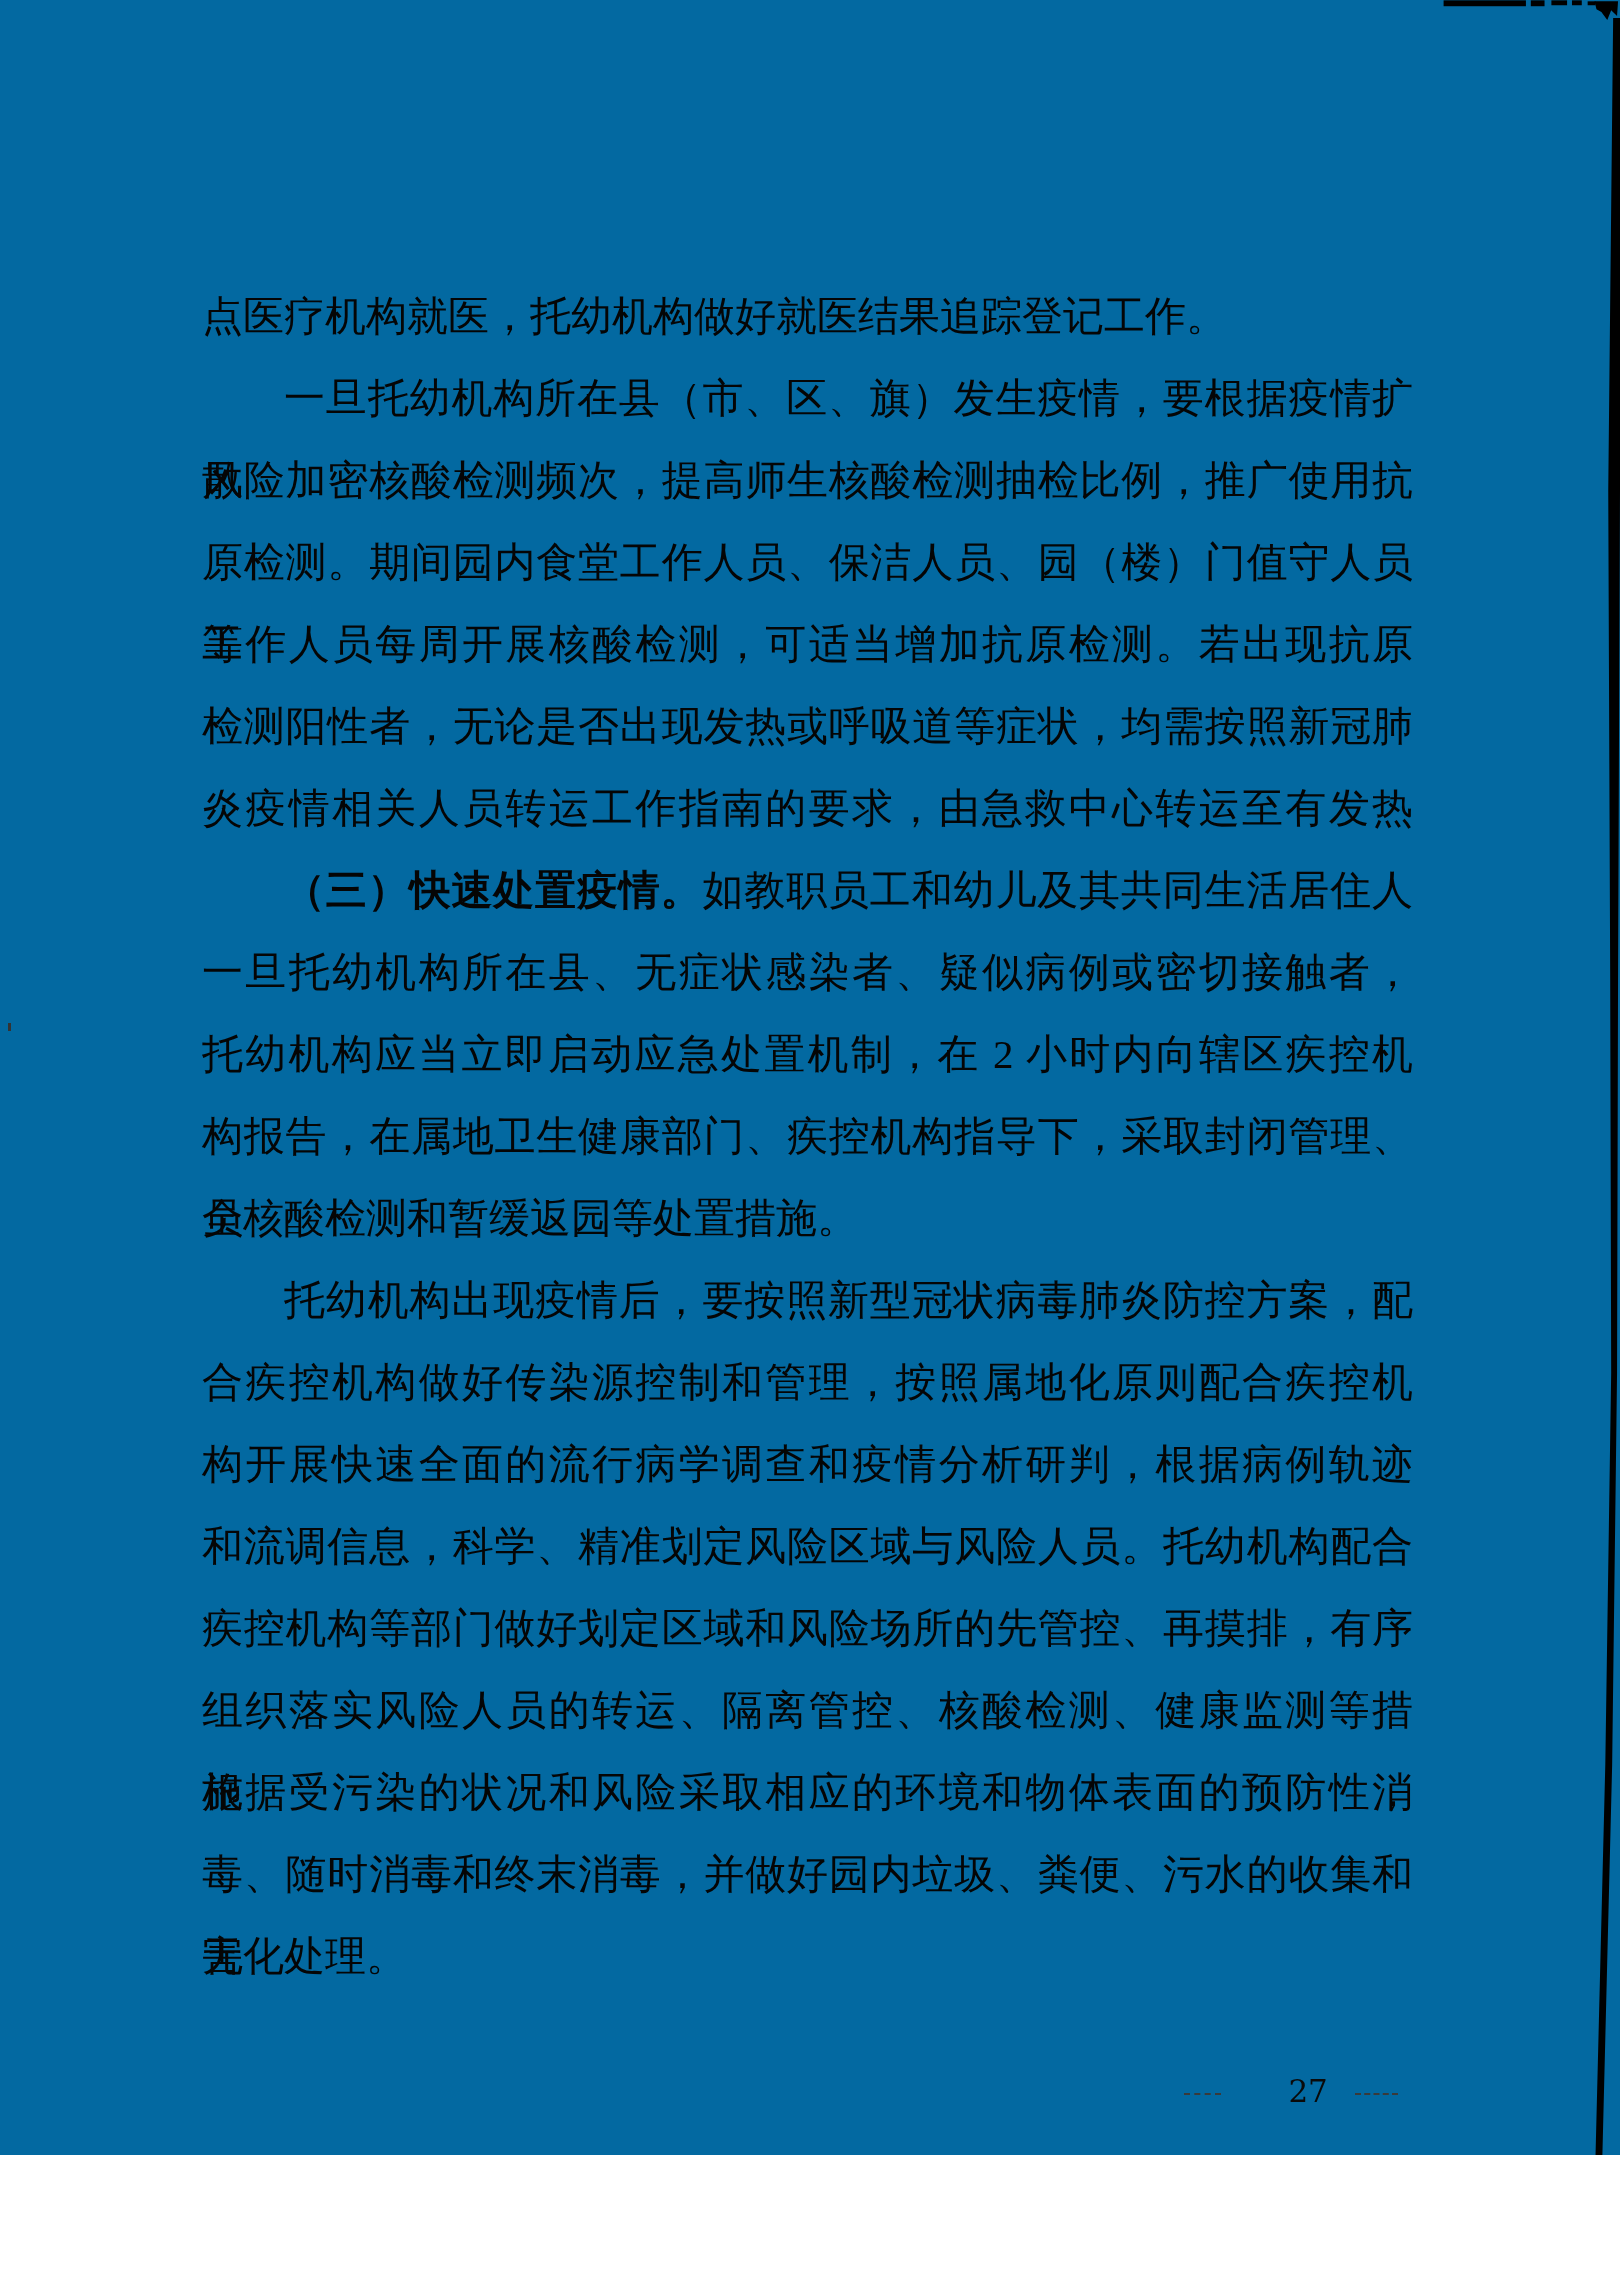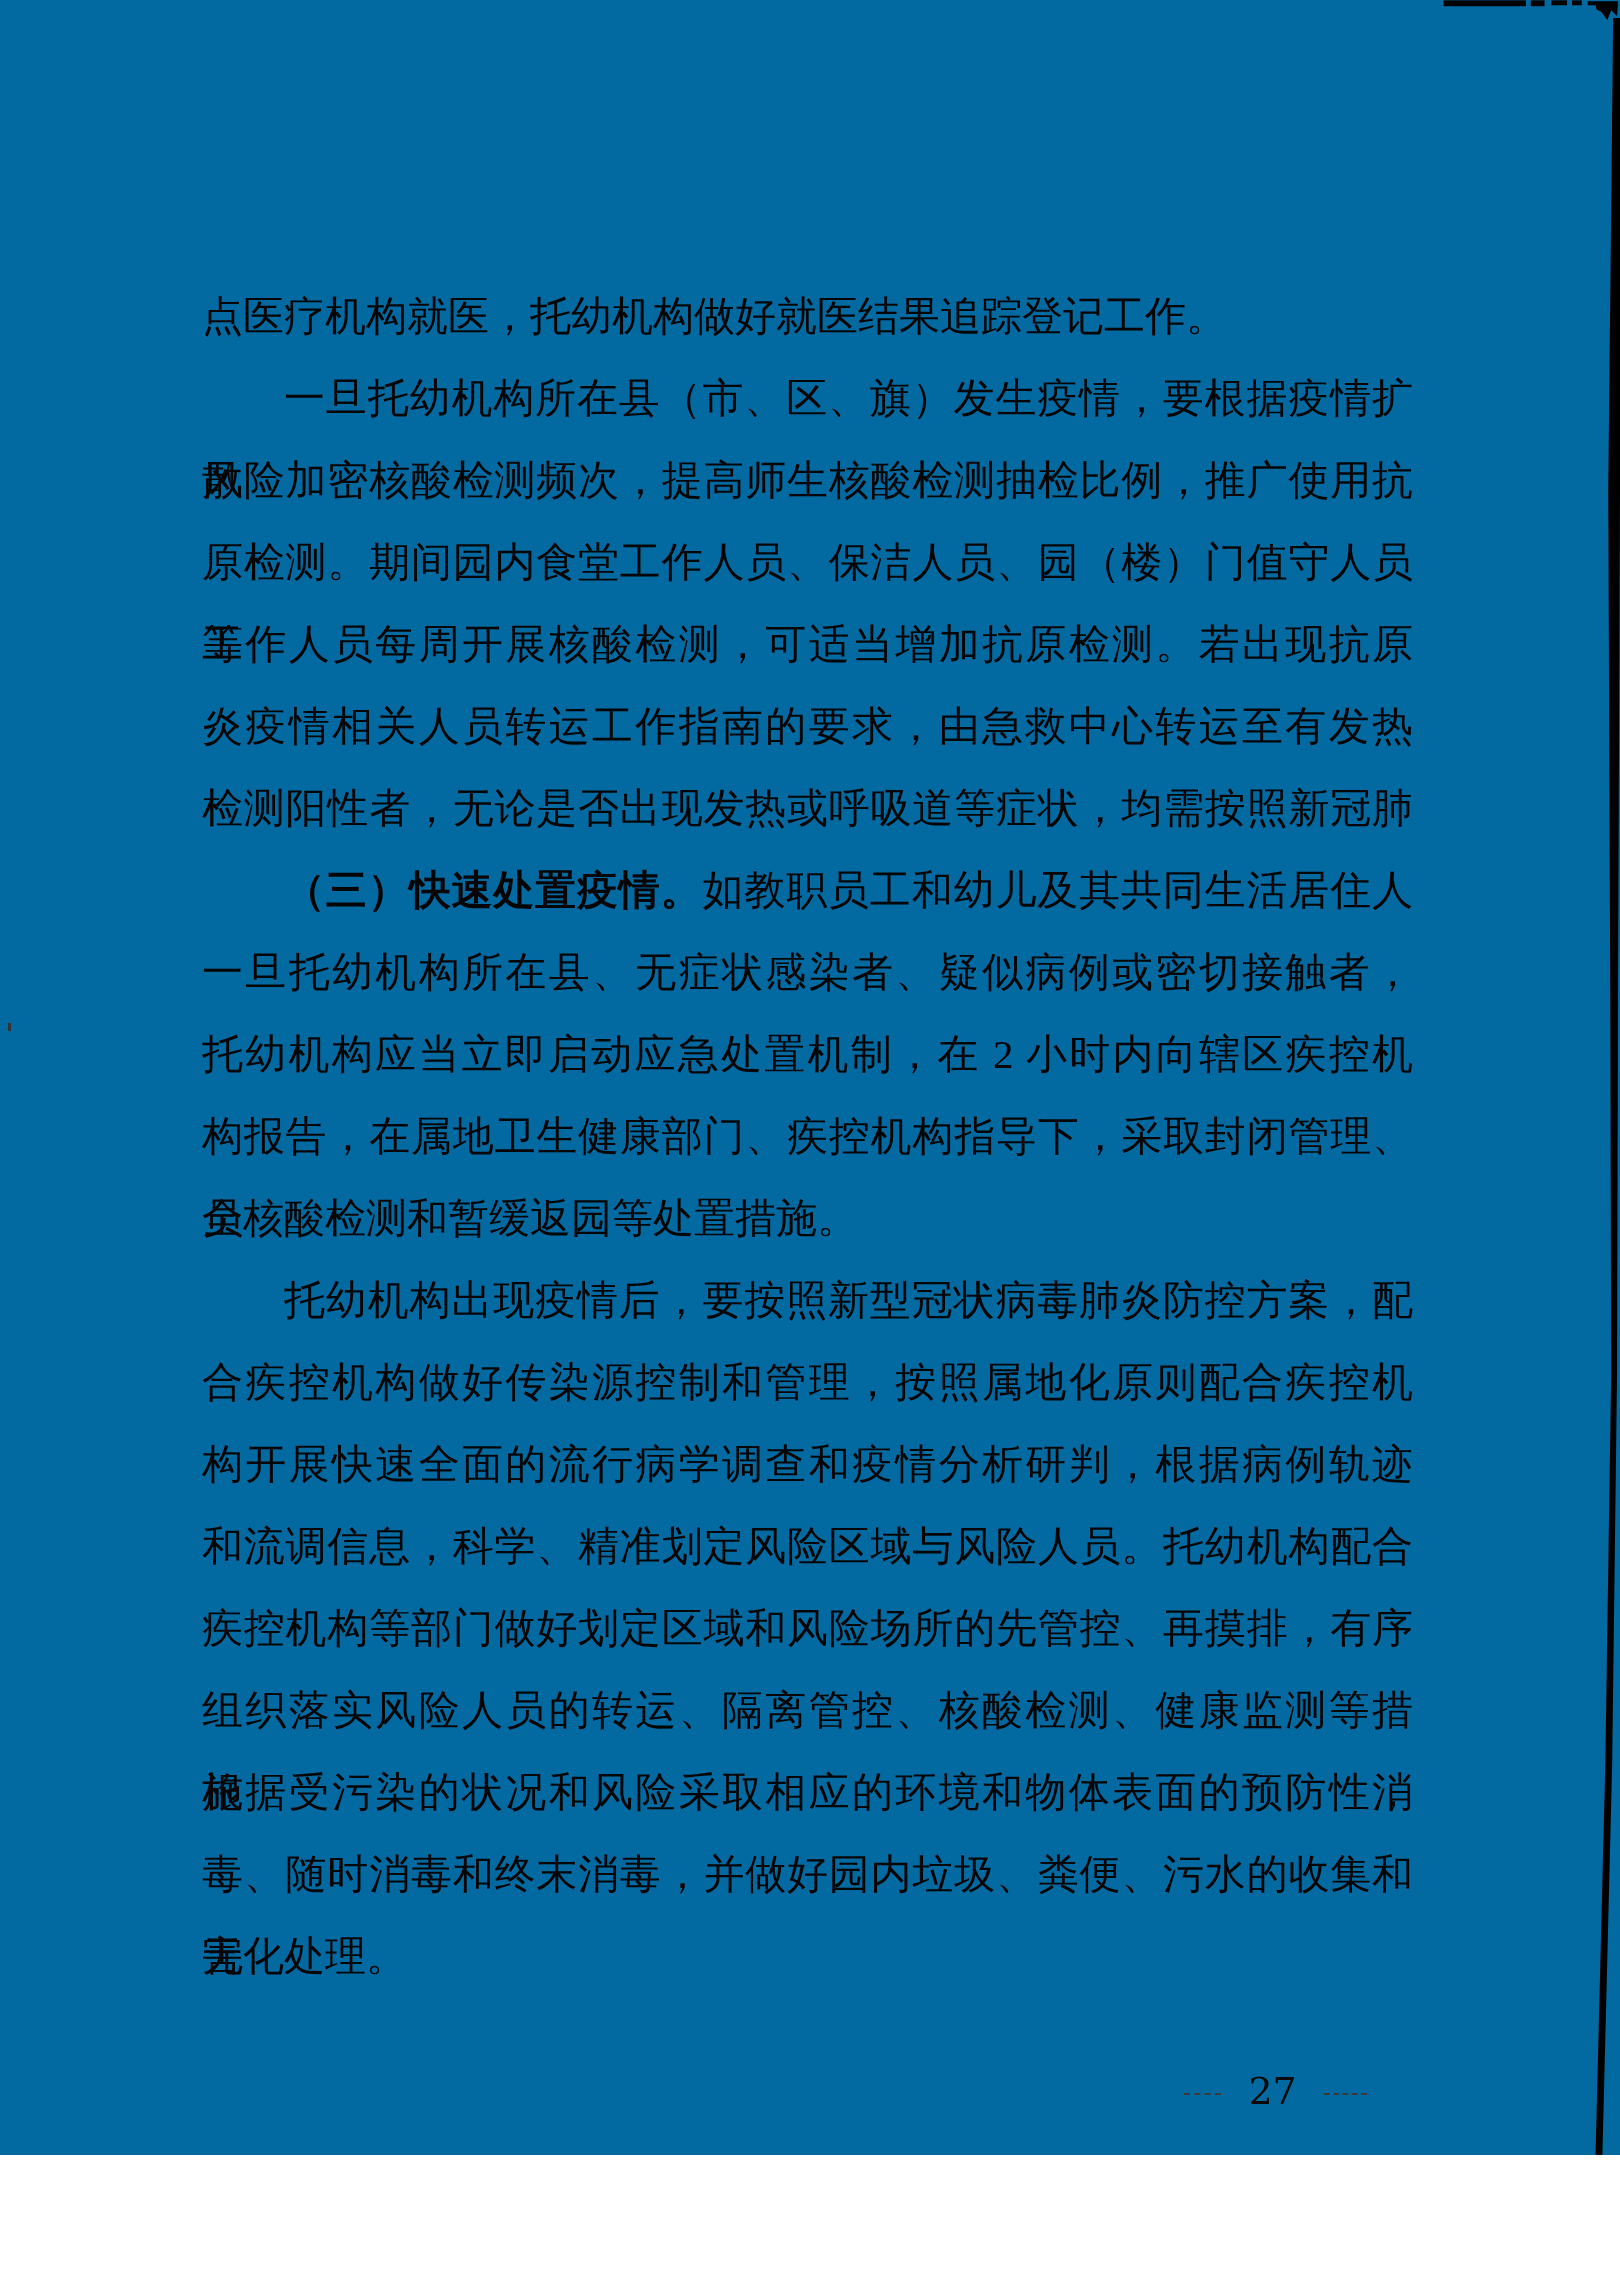--- a/index.html
+++ b/index.html
@@ -40,24 +40,25 @@
     gap: 27.4px;
   }
   .pg-dash {
     height: 0;
     border-top: 2.9px dashed #3a3a3a;
     margin-top: 5.9px;
   }
   .pg-dash.left { width: 37px; }
   .pg-dash.right { width: 43px; }
   .pg-num {
-    font-size: 38px;
+    font-size: 31px;
     line-height: 51px;
     font-family: "DejaVu Serif", "Liberation Serif", serif;
     color: #0a0a0a;
+    margin-left: 40px;
   }
   .artifact-layer {
     position: absolute;
     left: 0; top: 0;
     width: 1620px; height: 2293px;
     pointer-events: none;
   }
   .speck {
     position: absolute;
     left: 7.8px; top: 1023px;
@@ -69,22 +70,22 @@
 <body>
 
 <div class="page">
 
   <div class="text-block">
       <div class="line para-end">点医疗机构就医，托幼机构做好就医结果追踪登记工作。</div>
       <div class="line indent">一旦托幼机构所在县（市、区、旗）发生疫情，要根据疫情扩散</div>
       <div class="line">风险加密核酸检测频次，提高师生核酸检测抽检比例，推广使用抗</div>
       <div class="line">原检测。期间园内食堂工作人员、保洁人员、园（楼）门值守人员等</div>
       <div class="line">工作人员每周开展核酸检测，可适当增加抗原检测。若出现抗原</div>
+      <div class="line">检测阳性者，无论是否出现发热或呼吸道等症状，均需按照新冠肺</div>
       <div class="line">炎疫情相关人员转运工作指南的要求，由急救中心转运至有发热</div>
-      <div class="line">检测阳性者，无论是否出现发热或呼吸道等症状，均需按照新冠肺</div>
       <div class="line indent"><span class="head">（三）快速处置疫情。</span>如教职员工和幼儿及其共同生活居住人</div>
       <div class="line">一旦托幼机构所在县、无症状感染者、疑似病例或密切接触者，</div>
       <div class="line">托幼机构应当立即启动应急处置机制，在 2 小时内向辖区疾控机</div>
       <div class="line">构报告，在属地卫生健康部门、疾控机构指导下，采取封闭管理、全</div>
       <div class="line para-end">员核酸检测和暂缓返园等处置措施。</div>
       <div class="line indent">托幼机构出现疫情后，要按照新型冠状病毒肺炎防控方案，配</div>
       <div class="line">合疾控机构做好传染源控制和管理，按照属地化原则配合疾控机</div>
       <div class="line">构开展快速全面的流行病学调查和疫情分析研判，根据病例轨迹</div>
       <div class="line">和流调信息，科学、精准划定风险区域与风险人员。托幼机构配合</div>
       <div class="line">疾控机构等部门做好划定区域和风险场所的先管控、再摸排，有序</div>

